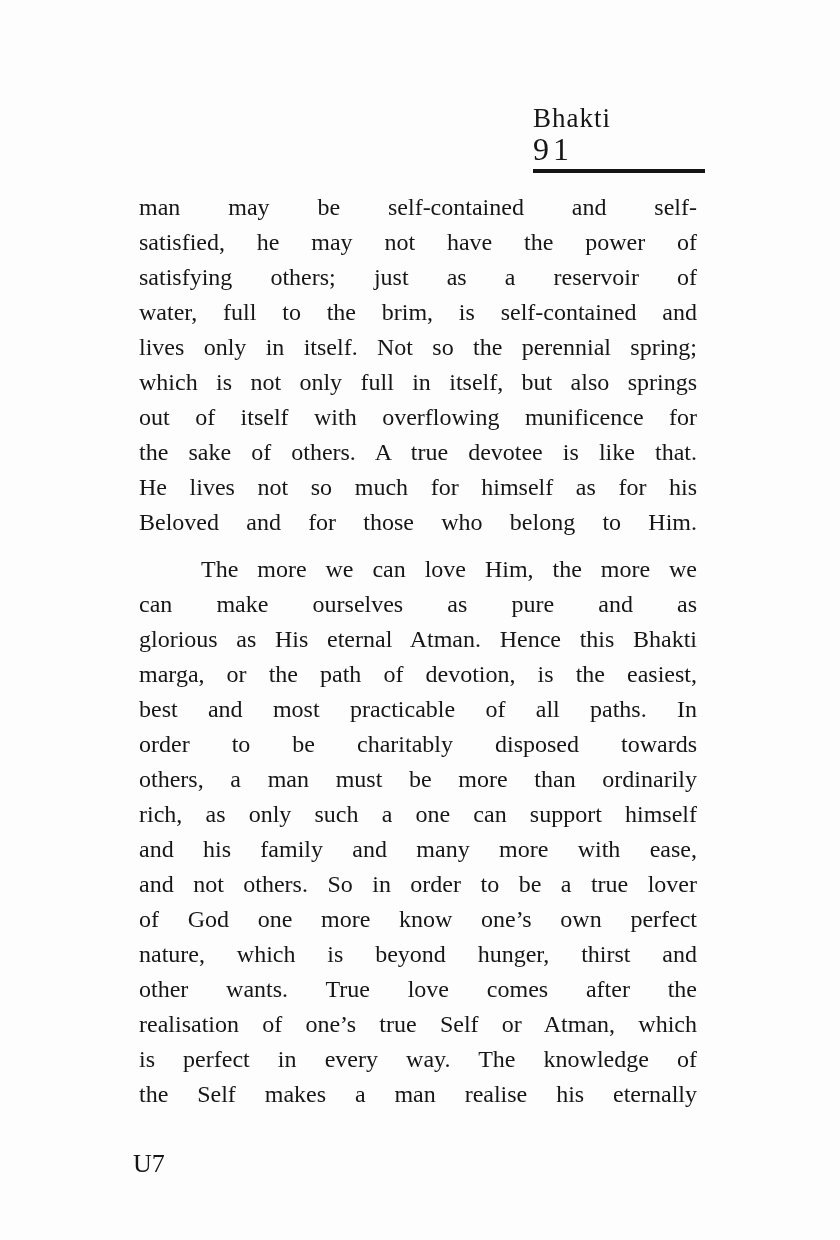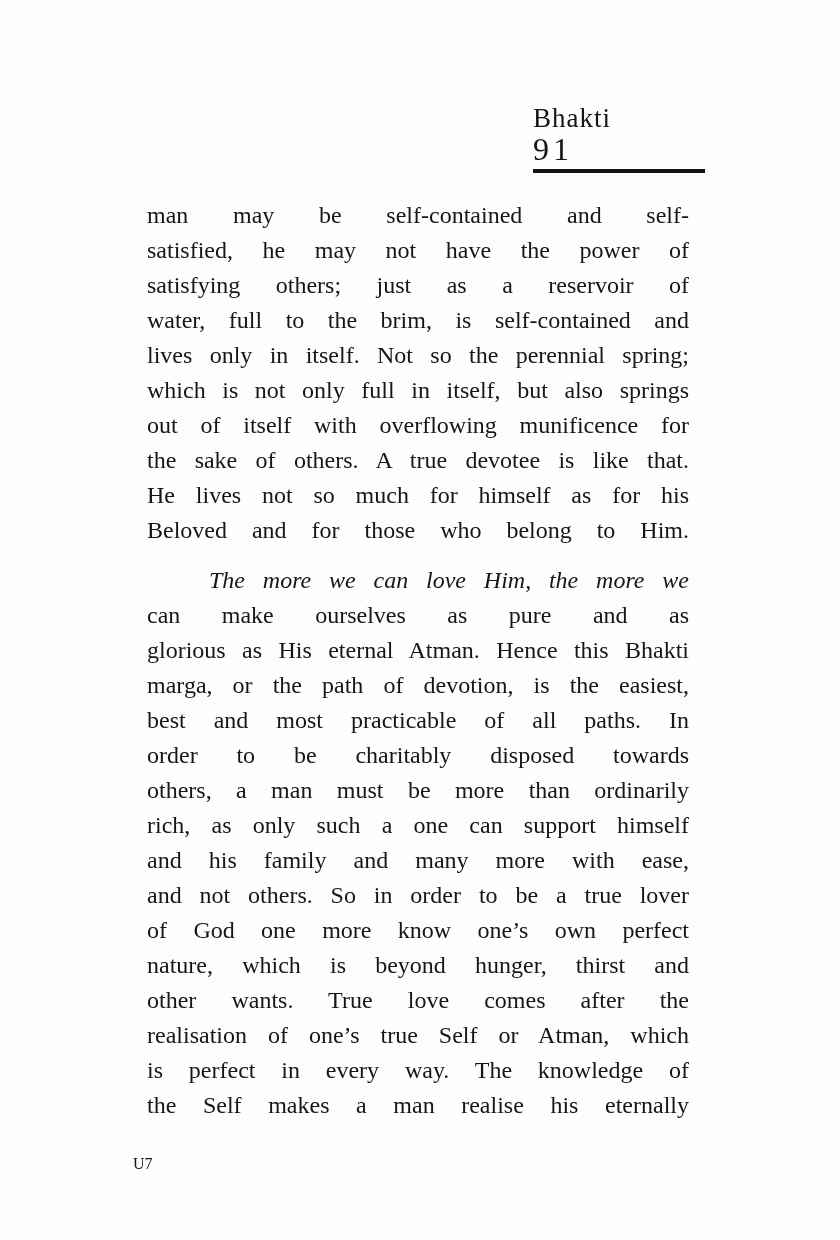--- a/index.html
+++ b/index.html
@@ -39,37 +39,37 @@
     height: 4px;
     background: #141414;
     margin-top: 4px;
   }
   .content {
     position: absolute;
     left: 132px;
     top: 183px;
     width: 572px;
   }
-  .paragraph { margin: 15px; }
+  .paragraph { margin: 7px; }
   .paragraph + .paragraph { margin-top: 12px; }
   .line {
     font-size: 24px;
     line-height: 35px;
     height: 35px;
     text-align: justify;
     text-align-last: justify;
     white-space: normal;
     overflow: hidden;
   }
-  .line.indent { padding-left: 62px; font-style: italic; }
+  .line.indent { padding-left: 62px; }
   .page-footer {
     position: absolute;
     left: 133px;
     top: 1148px;
-    font-size: 16px;
+    font-size: 26px;
     line-height: 32px;
   }
 </style>
 </head>
 <body>
 
 <div class="page-header">
   <div class="header-row">
     <span class="running-title">Bhakti</span>
     <span class="page-number">91</span>

